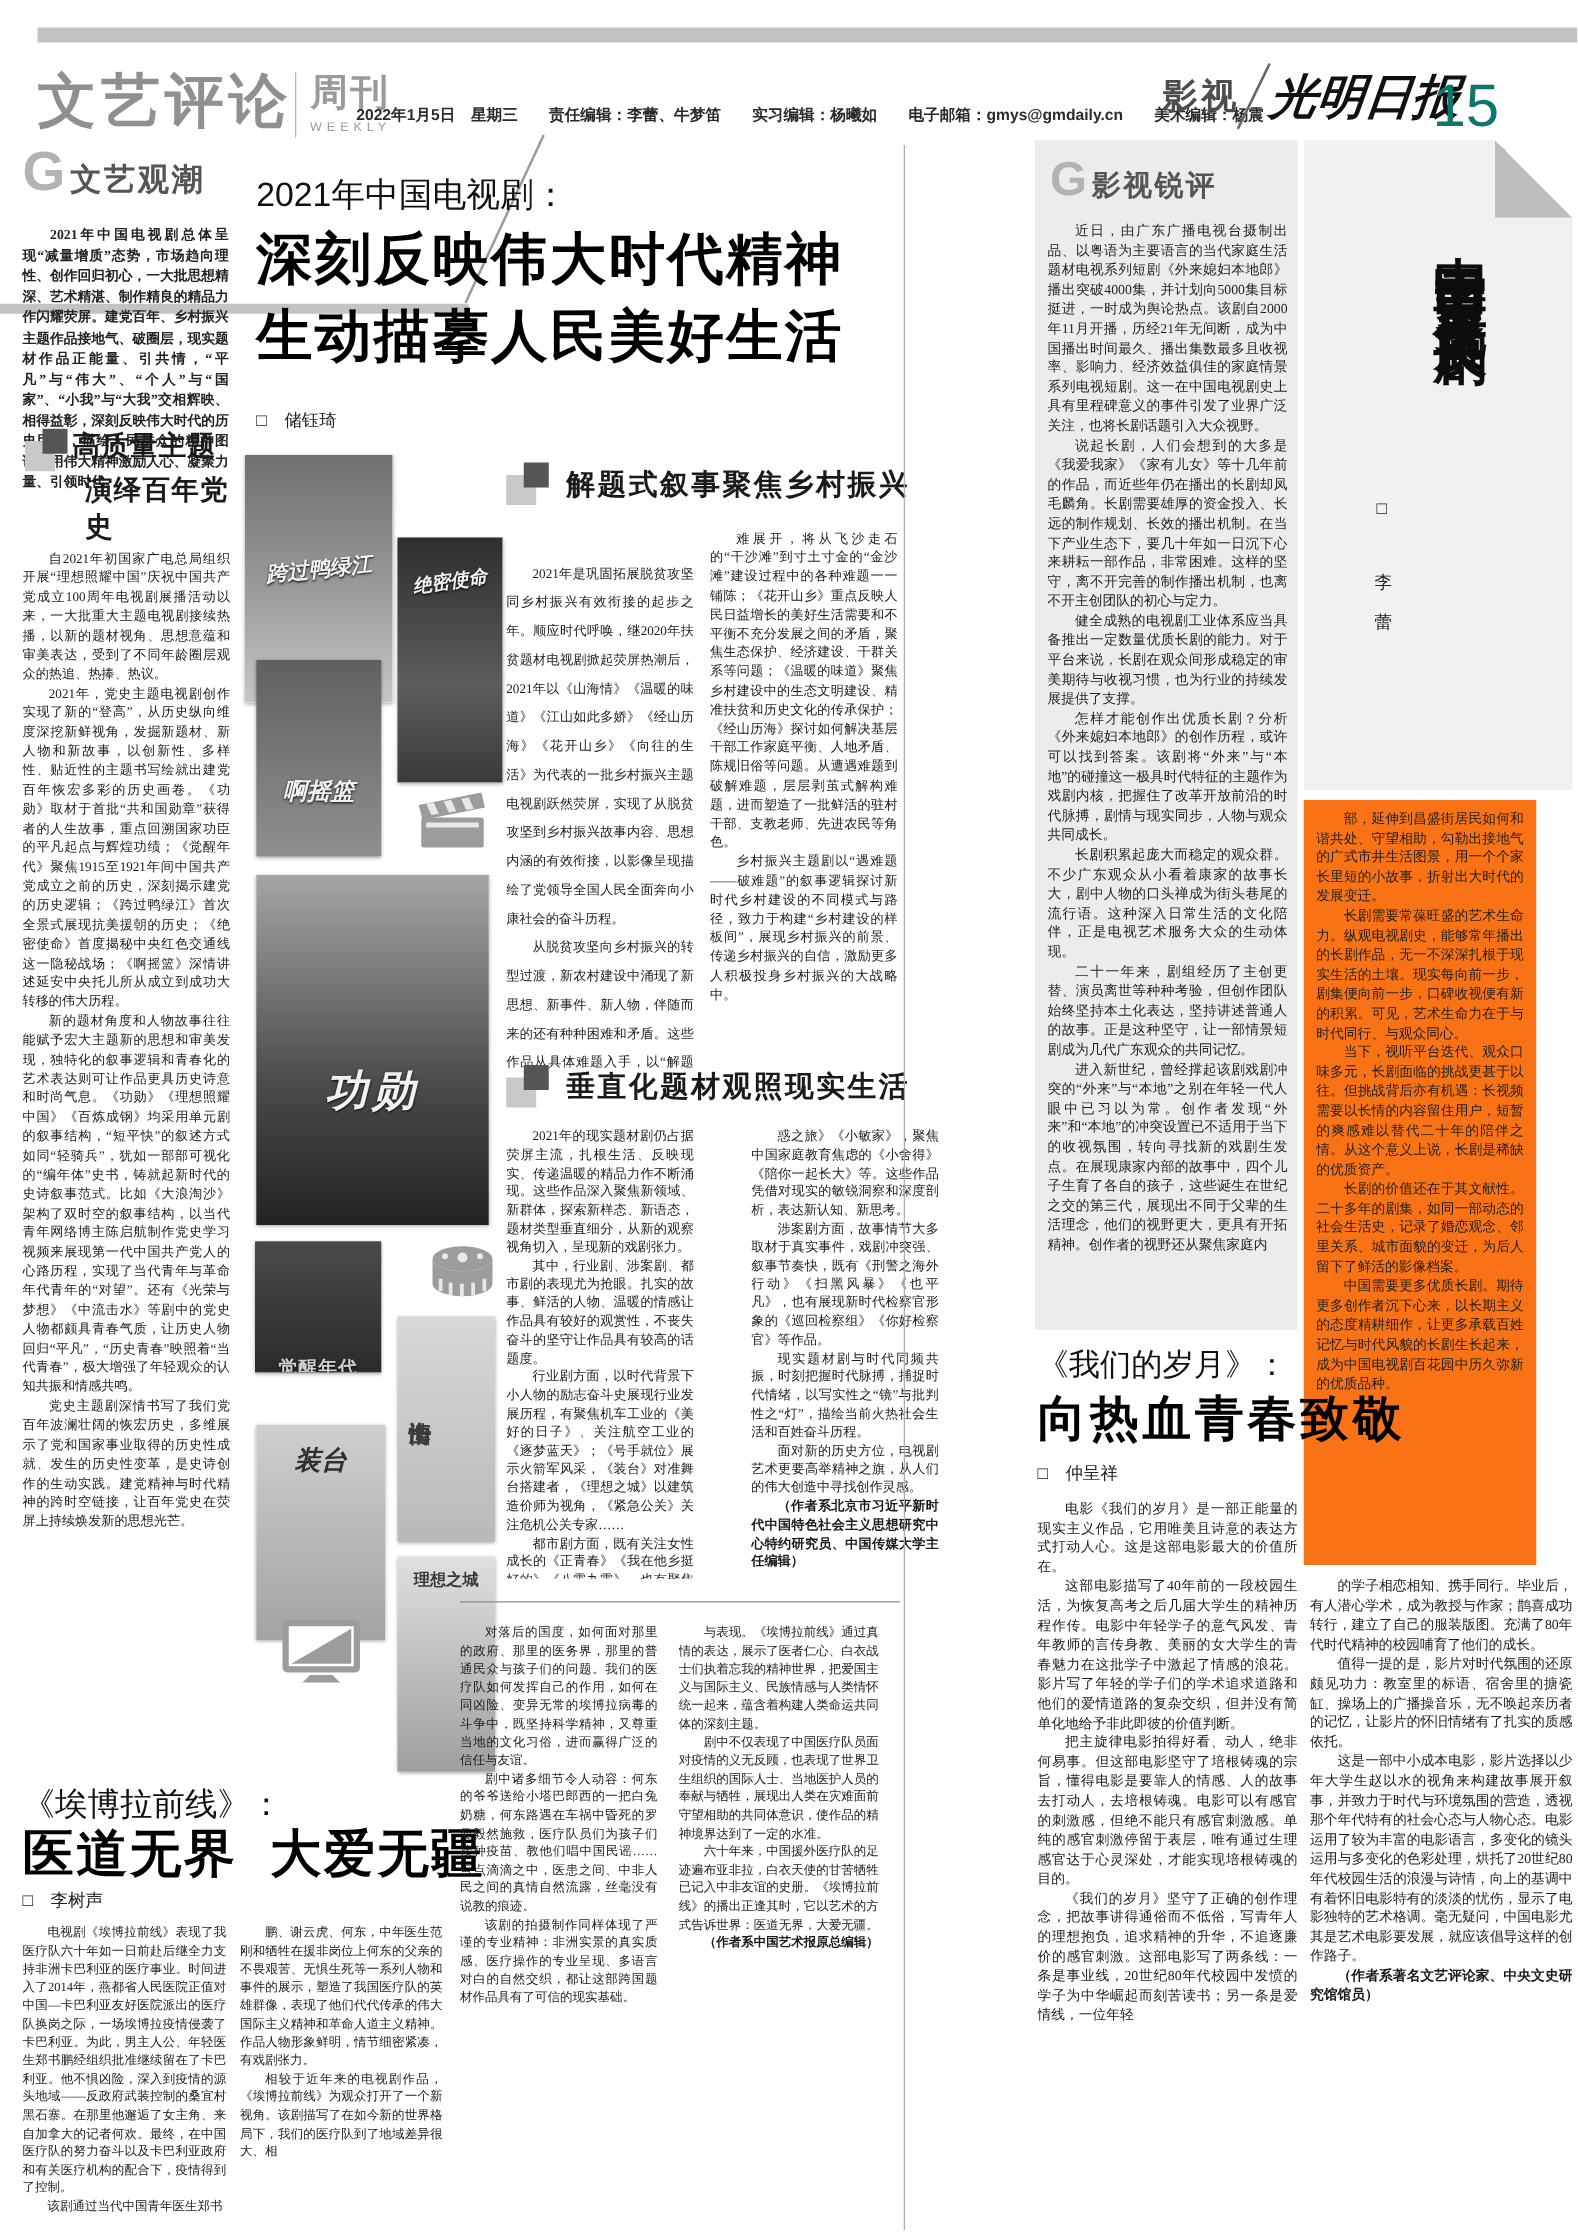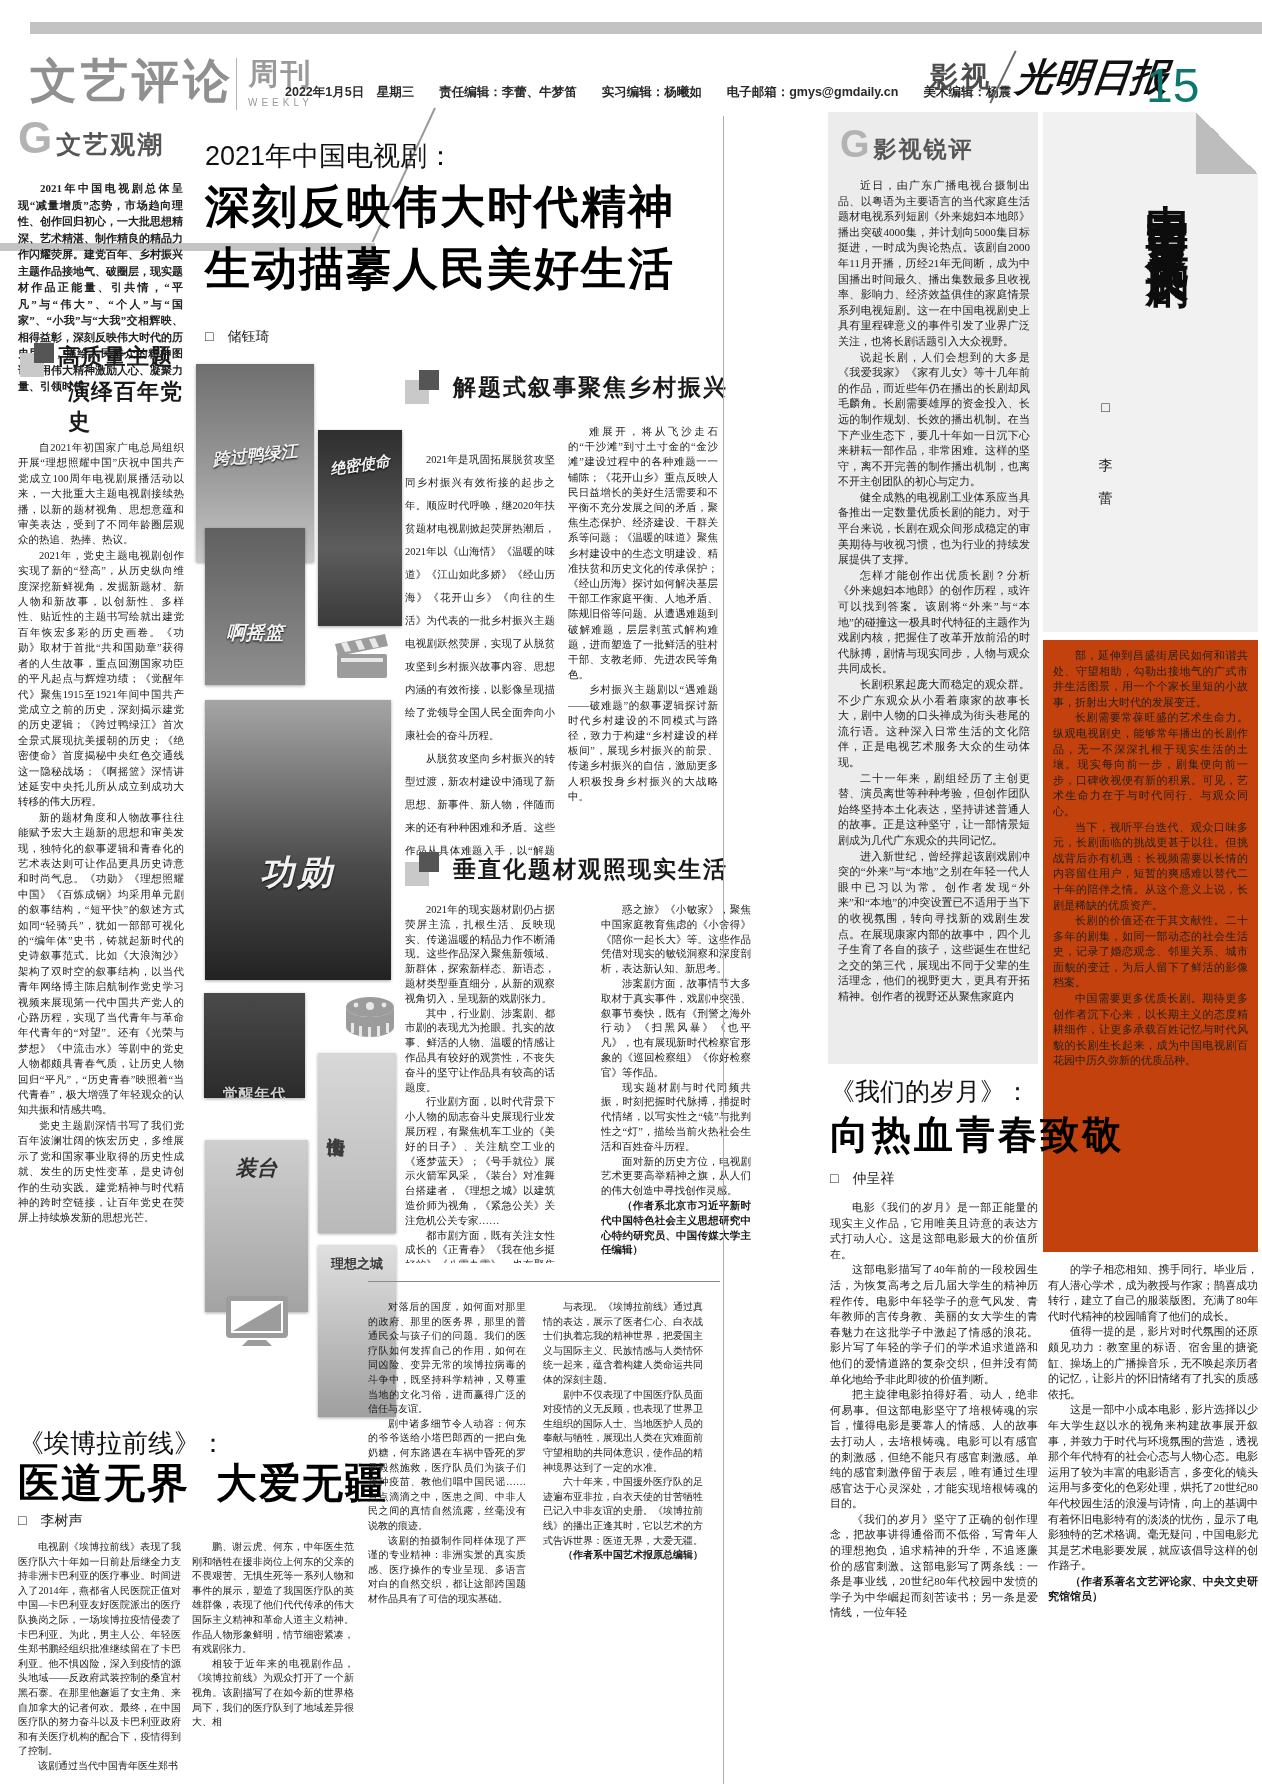--- a/index.html
+++ b/index.html
@@ -70,21 +70,21 @@
   #mid-rule{left:368px;top:1281px;width:352px;height:1px;background:#8a8a8a;}
   #v-rule{left:723px;top:116px;width:1px;height:1668px;background:#adadad;}
   
   #rp-panel{left:828px;top:112px;width:210px;height:952px;background:#ececec;}
   #rp-logo{left:840px;top:124px;}
   #rp-col1{left:838px;top:178px;width:192px;height:878px;font-size:11px;line-height:15.6px;color:#1f1f1f;}
   #rp-title-panel{left:1043px;top:112px;width:215px;height:520px;background:#f1f1f1;}
   #rp-fold{left:1196px;top:112px;width:62px;height:62px;background:linear-gradient(to bottom left,#ffffff 50%,#bdbdbd 50%);}
   #rp-vtitle{left:1138px;top:170px;writing-mode:vertical-rl;font-size:43px;font-weight:bold;letter-spacing:7px;color:#0d0d0d;}
   #rp-vauthor{left:1096px;top:400px;writing-mode:vertical-rl;font-size:14px;letter-spacing:9px;color:#222;}
-  #rp-col2{left:1043px;top:640px;width:215px;height:612px;background:#c2410c;}
+  #rp-col2{left:1043px;top:640px;width:186px;height:612px;background:#f97316;}
   #rp-col2-inner{margin:8px 10px;height:596px;overflow:hidden;font-size:11px;line-height:15.6px;color:#1f1f1f;}
   
   #sy-kicker{left:830px;top:1075px;font-size:25px;color:#111;font-family:"Liberation Sans",sans-serif;}
   #sy-title{left:830px;top:1108px;font-size:39px;font-weight:bold;letter-spacing:3px;color:#000;}
   #sy-author{left:830px;top:1170px;}
   #sy-col1{left:830px;top:1200px;width:208px;height:588px;font-size:11px;line-height:15.6px;}
   #sy-col2{left:1048px;top:1262px;width:210px;height:526px;font-size:11px;line-height:15.6px;}
   
   #eb-kicker{left:18px;top:1426px;font-size:26px;color:#111;font-family:"Liberation Sans",sans-serif;}
   #eb-title{left:18px;top:1456px;font-size:41px;font-weight:bold;letter-spacing:2px;color:#000;}

